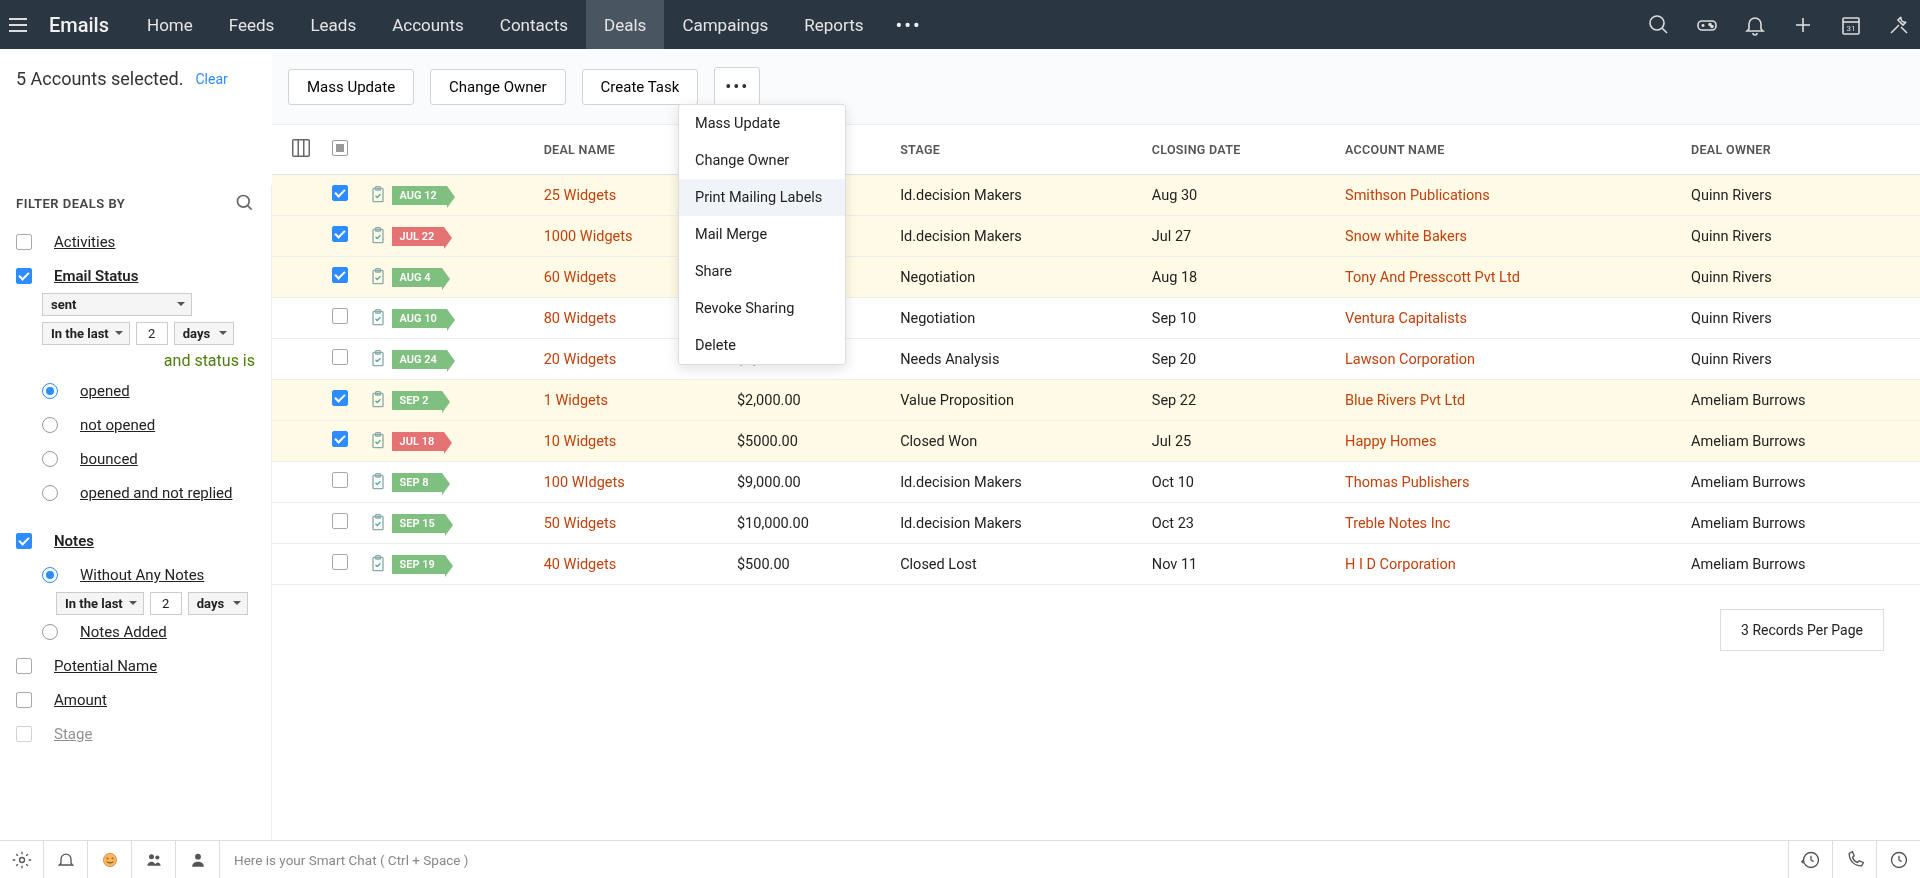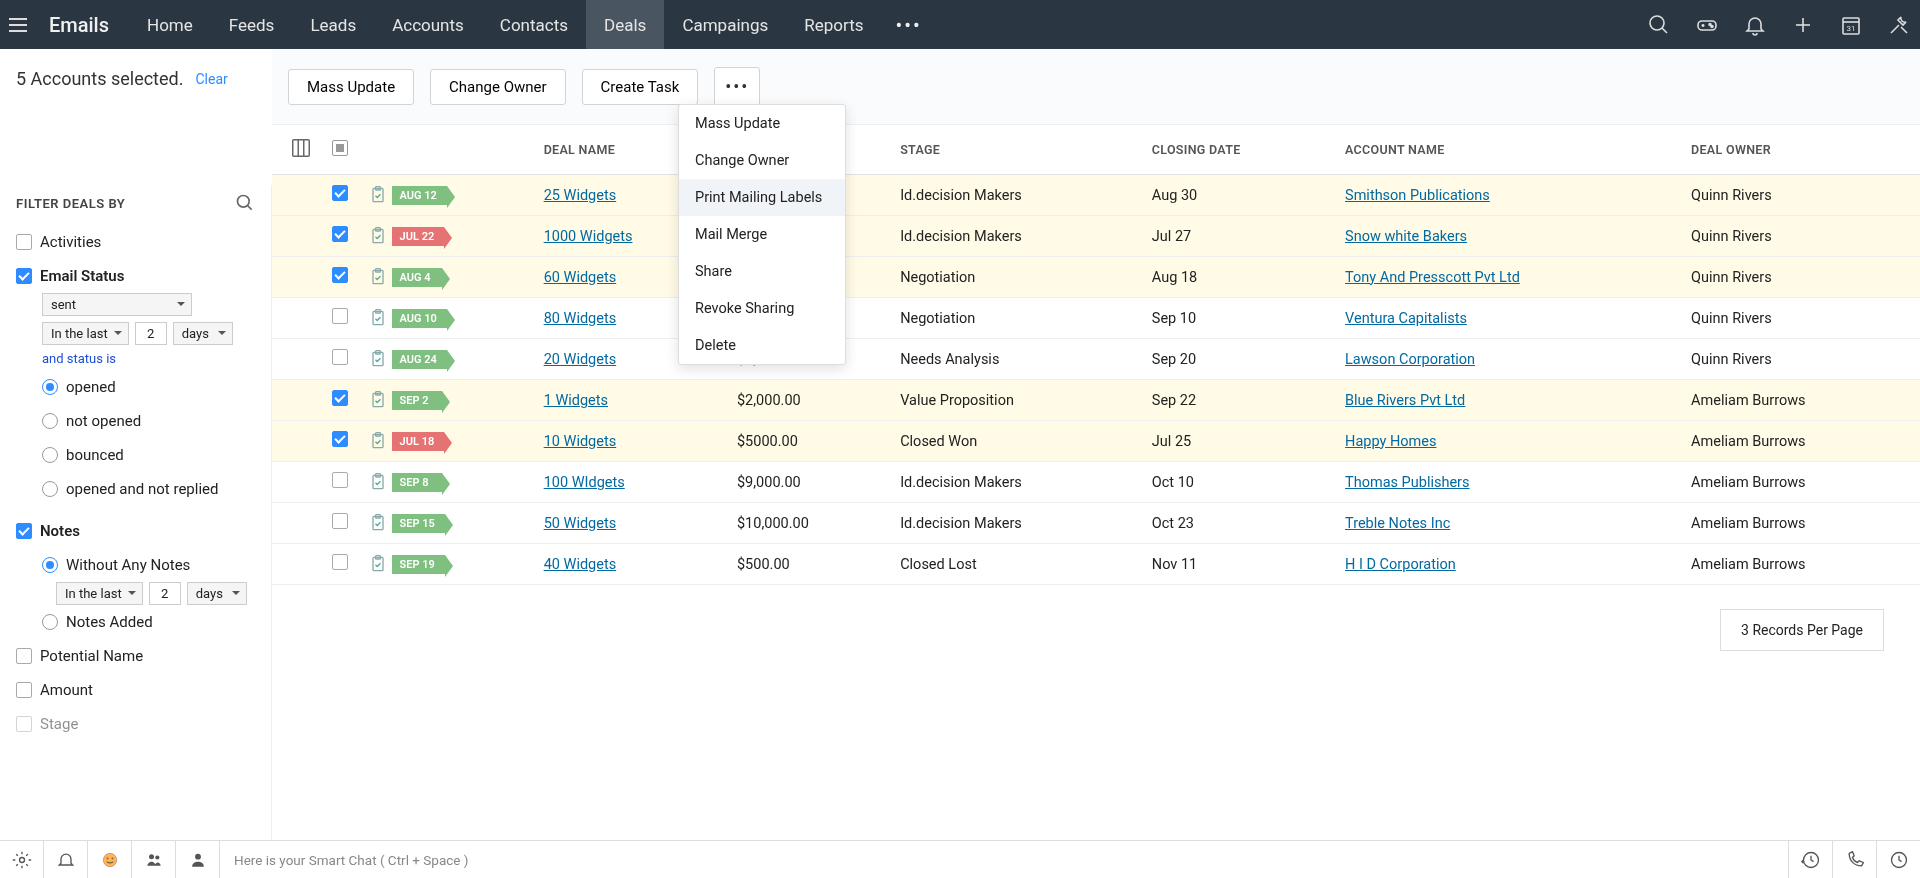--- a/index.html
+++ b/index.html
@@ -28,53 +28,53 @@
 
   
   .main { display:flex; height: calc(100vh - 50px - 38px); }
   .sidebar { width:272px; border-right:1px solid #eee; padding:0 16px 0 16px; overflow-y:auto; position:relative; margin-top:60px;}
   .content { flex:1; overflow:auto; position:relative; }
 
   .filter-head { display:flex; align-items:center; justify-content:space-between; padding:8px 0 12px; }
   .filter-head h3 { font-size:13px; letter-spacing:.5px; color:#444; font-weight:600;}
   .search-icon { width:20px; height:20px; stroke:#666; fill:none; stroke-width:2;}
 
-  .filter-row { display:flex; align-items:center; gap:8px; padding:8px 0; font-size:15px;}
+  .filter-row { display:flex; align-items:center; gap:22px; padding:8px 0; font-size:15px;text-decoration:underline;}
   .chk { width:16px; height:16px; border:1px solid #aaa; border-radius:2px; position:relative; flex-shrink:0;}
   .chk.checked { background:#2d8cff; border-color:#2d8cff;}
   .chk.checked::after { content:""; position:absolute; left:4px; top:1px; width:4px; height:8px; border:solid #fff; border-width:0 2px 2px 0; transform:rotate(45deg);}
   .radio { width:16px; height:16px; border:1.5px solid #2d8cff; border-radius:50%; position:relative; flex-shrink:0;}
   .radio.plain { border-color:#999;}
   .radio.checked::after { content:""; position:absolute; inset:3px; background:#2d8cff; border-radius:50%;}
   .sub { padding-left:26px; }
   .sub2 { padding-left:40px; }
-  .sel { border:1px solid #ccc; background:#f5f5f5; padding:3px 20px 3px 8px; font-size:13px; position:relative; display:inline-block; min-width:60px;}
+  .sel { border:1px solid #ccc; background:#f5f5f5; padding:3px 20px 3px 8px; font-size:13px; position:relative; display:inline-block; min-width:60px;font-weight:bold;}
   .sel::after { content:""; position:absolute; right:6px; top:8px; border:4px solid transparent; border-top-color:#555;}
   .numbox { width:32px; text-align:center; border:1px solid #ccc; padding:3px 0; font-size:13px; background:#fff;}
-  .status-lbl { font-size:13px; color:#1d4ed8; padding:6px 0 4px 26px;}
+  .status-lbl { font-size:16px; color:#4d7c0f; padding:6px 0 4px 26px;text-align:right;}
 
   .filter-actions { position:absolute; bottom:0; left:0; right:0; background:#fff; border-top:1px solid #eee; padding:14px 22px; display:flex; gap:24px; align-items:center;}
   .btn-primary { background:#2d8cff; color:#fff; border:none; padding:9px 16px; border-radius:2px; font-size:14px; cursor:pointer;}
 
   
   table { width:100%; border-collapse:collapse; }
   th { text-align:left; font-size:12.5px; color:#555; font-weight:600; padding:12px 10px; border-bottom:1px solid #e3e3e3; text-transform:uppercase; letter-spacing:.3px;}
   td { padding:10px 10px; border-bottom:1px solid #eee; font-size:14.5px; vertical-align:middle;}
   tr.selrow td { background:#fffbe6; }
   .rowchk { width:16px; height:16px; border:1px solid #aaa; border-radius:2px; display:inline-block; position:relative;}
   .rowchk.checked { background:#2d8cff; border-color:#2d8cff;}
   .rowchk.checked::after { content:""; position:absolute; left:4px; top:1px; width:4px; height:8px; border:solid #fff; border-width:0 2px 2px 0; transform:rotate(45deg);}
   .clip-icon { width:20px; height:20px; display:inline-block; vertical-align:middle;}
   .tag { display:inline-block; color:#fff; font-size:11px; font-weight:600; padding:3px 10px 3px 8px; position:relative; min-width:50px;}
   .tag.green { background:#7fbf7f;}
   .tag.red { background:#e57373;}
   .tag::after { content:""; position:absolute; right:-8px; top:0; bottom:0; border-left:8px solid currentColor; border-top:11px solid transparent; border-bottom:11px solid transparent;}
   .tag.green::after { color:#7fbf7f;}
   .tag.red::after { color:#e57373;}
-  .linkcell { color:#0369a1; cursor:pointer;text-decoration:underline;}
+  .linkcell { color:#c2410c; cursor:pointer;}
   th:first-child, td:first-child { width:40px; padding-left:18px;}
   th:nth-child(2), td:nth-child(2) { width:36px;}
   .col-icon { width:22px; height:22px; display:inline-block;}
 
   
   .dropdown { position:absolute; top:104px; left:678px; background:#fff; border:1px solid #ddd; box-shadow:0 4px 14px rgba(0,0,0,.12); border-radius:3px; width:168px; z-index:50;}
   .dropdown-item { padding:10px 16px; font-size:14.5px; cursor:pointer;}
   .dropdown-item.hover { background:#f0f4f8;}
 
   .pager { display:flex; justify-content:flex-end; padding:24px 36px;}
@@ -197,21 +197,21 @@
         <div class="filter-row sub">
           <span class="radio plain"></span>
           <span>bounced</span>
         </div>
         <div class="filter-row sub">
           <span class="radio plain"></span>
           <span>opened and not replied</span>
         </div>
       </div>
 
-    <div class="filter-row" style="margin-top:8px;">
+    <div class="filter-row" style="margin-top:14px;">
       <span class="chk checked"></span>
       <span style="font-weight:600;">Notes</span>
     </div>
     <div class="filter-row sub">
       <span class="radio checked"></span>
       <span>Without Any Notes</span>
     </div>
     <div class="sub2" style="display:flex; gap:6px; align-items:center;">
       <span class="sel">In the last</span>
       <span class="numbox">2</span>

